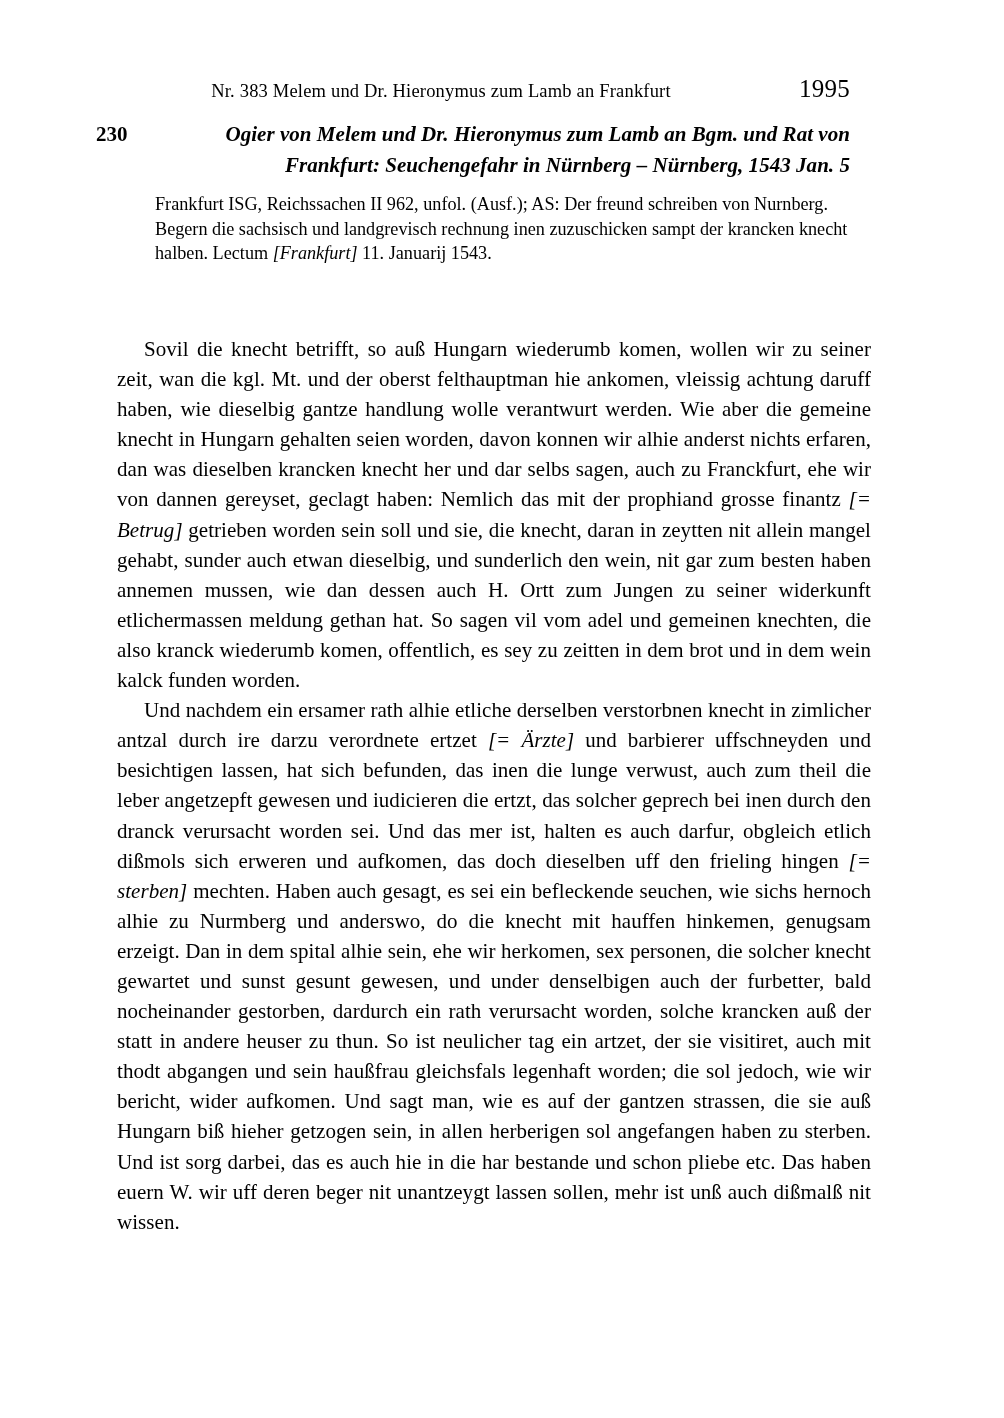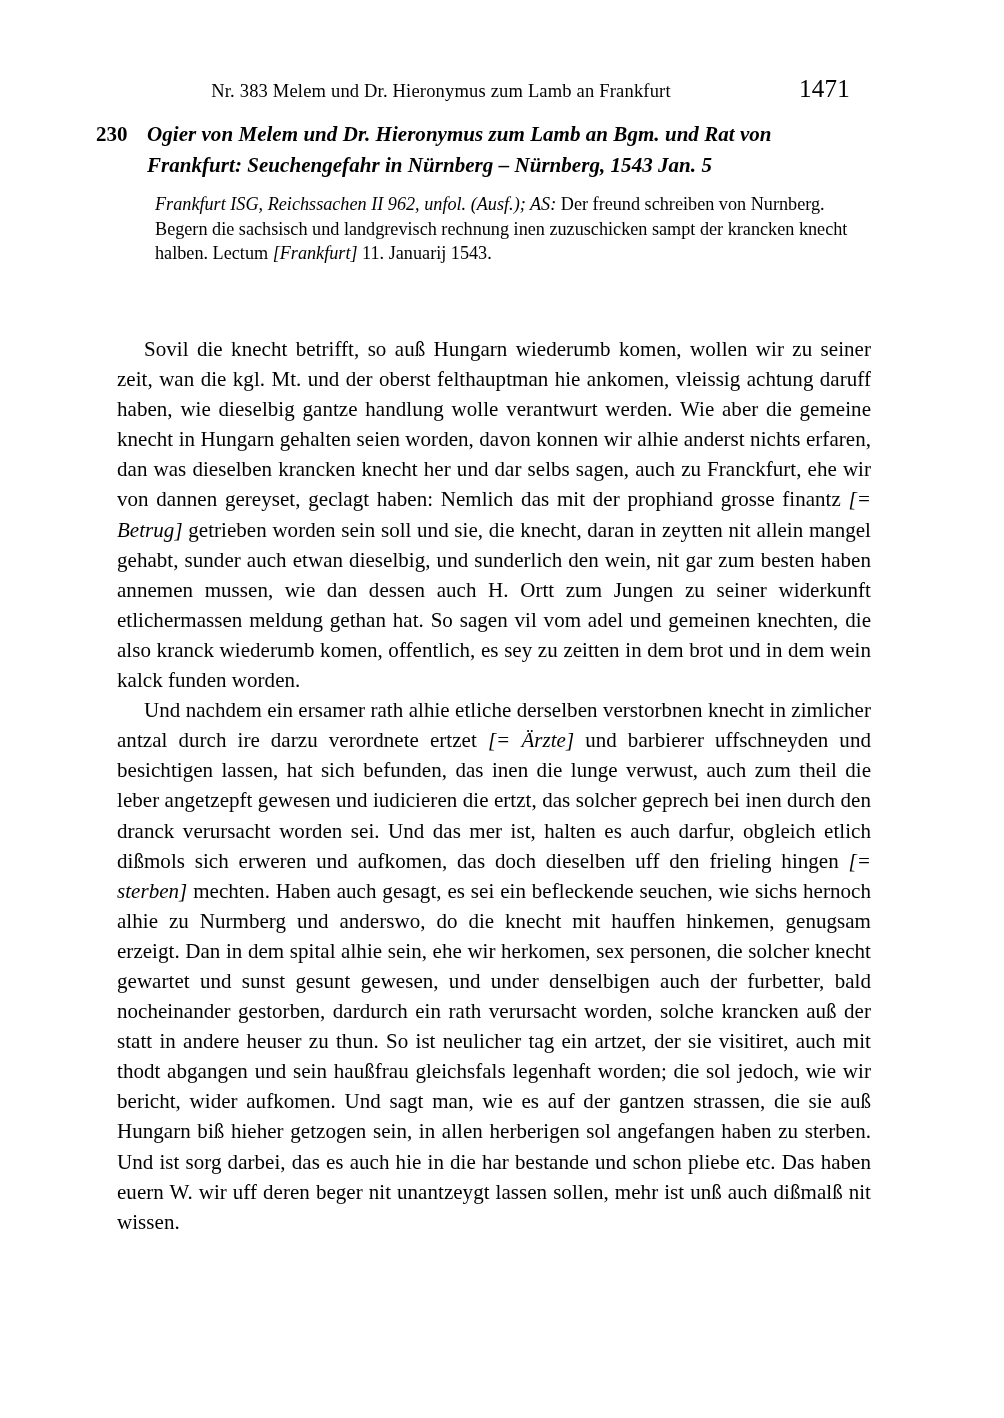--- a/index.html
+++ b/index.html
@@ -65,36 +65,35 @@
     font-size: 21px;
     font-weight: bold;
     line-height: 30px;
   }
   .entry-title {
     margin-left: 51px;
     font-size: 21px;
     font-weight: bold;
     font-style: italic;
     line-height: 30.5px;
-    text-align: left;
+    text-align: right;
     letter-spacing: 0.002em;
   }
 
   
   .source-block {
     position: absolute;
     left: 155px;
     top: 192px;
     width: 695px;
     font-size: 18.2px;
     line-height: 24.6px;
     text-align: left;
   }
   .source-block .shelfmark {
-    font-style: italic;
   }
   .source-block .ed-ins {
     font-style: italic;
   }
 
   
   .summary {
     position: absolute;
     left: 96px;
     top: 277px;
@@ -131,21 +130,21 @@
     font-style: italic;
   }
 </style>
 </head>
 <body>
 
 <div class="page">
 
   <div class="running-head">
     <div class="running-head-title">Nr. 383 Melem und Dr. Hieronymus zum Lamb an Frankfurt</div>
-    <div class="running-head-folio">1471</div>
+    <div class="running-head-folio">1995</div>
   </div>
 
   <div class="entry-head">
     <div class="entry-number">230</div>
     <div class="entry-title">Ogier von Melem und Dr. Hieronymus zum Lamb an Bgm. und Rat von Frankfurt: Seuchengefahr in Nürnberg – Nürnberg, 1543 Jan. 5</div>
   </div>
 
   <div class="source-block">
     <span class="shelfmark">Frankfurt ISG, Reichssachen II 962, unfol. (Ausf.); AS:</span><span> Der freund schreiben von Nurnberg. Begern die sachsisch und landgrevisch rechnung inen zuzuschicken sampt der krancken knecht halben. Lectum </span><span class="ed-ins">[Frankfurt]</span><span> 11. Januarij 1543.</span>
   </div>

